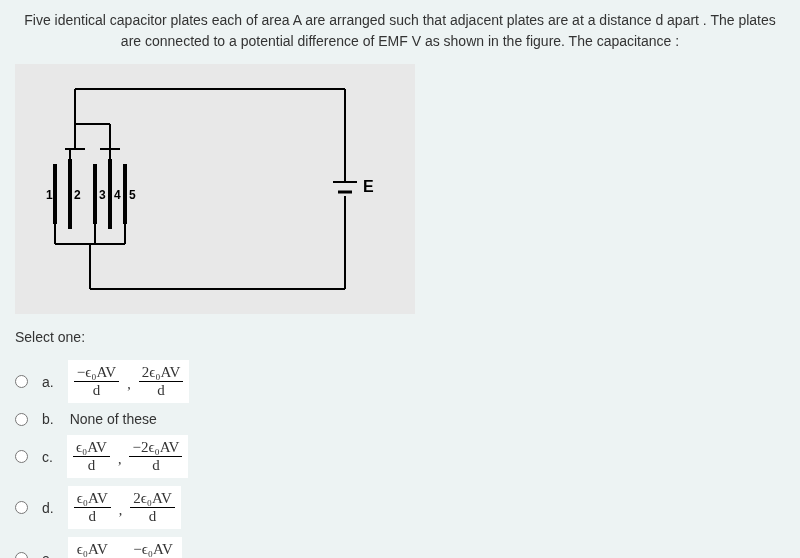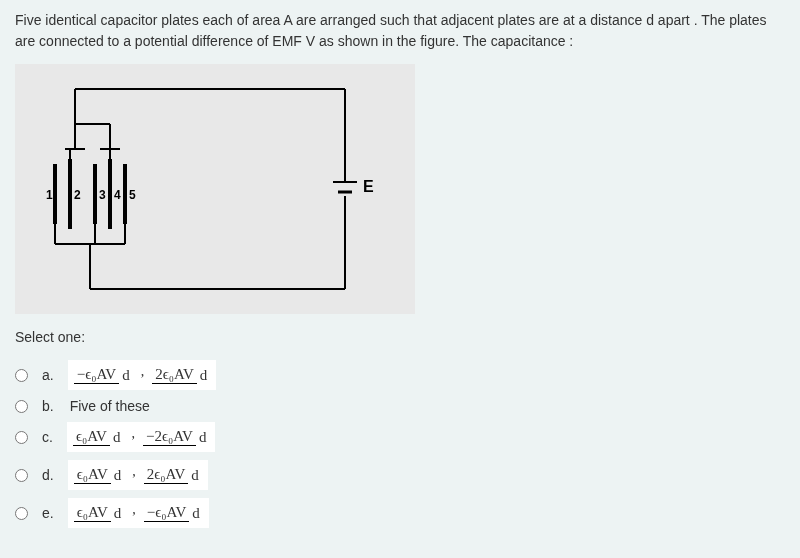--- a/index.html
+++ b/index.html
@@ -12,20 +12,21 @@
       background: #edf3f3;
       width: 800px;
       height: 558px;
       padding: 10px 15px;
       font-size: 14px;
       color: #333;
     }
     .question-text {
       margin-bottom: 12px;
       line-height: 1.5;
+      text-align: center;
     }
     .figure-container {
       background: #e8e8e8;
       width: 400px;
       height: 250px;
       position: relative;
       margin-bottom: 15px;
     }
     .figure-svg {
       width: 100%;
@@ -52,21 +53,21 @@
     }
     .formula-box {
       background: #fff;
       padding: 4px 6px;
       display: inline-flex;
       align-items: center;
       gap: 8px;
     }
     .fraction {
       display: inline-flex;
-      flex-direction: row;
+      flex-direction: column;
       align-items: center;
       font-family: 'Times New Roman', serif;
       font-size: 15px;
     }
     .fraction .num {
       border-bottom: 1px solid #000;
       padding: 0 3px;
       white-space: nowrap;
     }
     .fraction .den {
@@ -150,21 +151,21 @@
       <span class="fraction">
         <span class="num">2ϵ₀AV</span>
         <span class="den">d</span>
       </span>
     </span>
   </div>
 
   <div class="option-row">
     <input type="radio" name="answer" style="">
     <span class="option-letter">b.</span>
-    <span class="plain-option">Five of these</span>
+    <span class="plain-option">None of these</span>
   </div>
 
   <div class="option-row">
     <input type="radio" name="answer" style="">
     <span class="option-letter">c.</span>
     <span class="formula-box">
       <span class="fraction">
         <span class="num">ϵ₀AV</span>
         <span class="den">d</span>
       </span>

